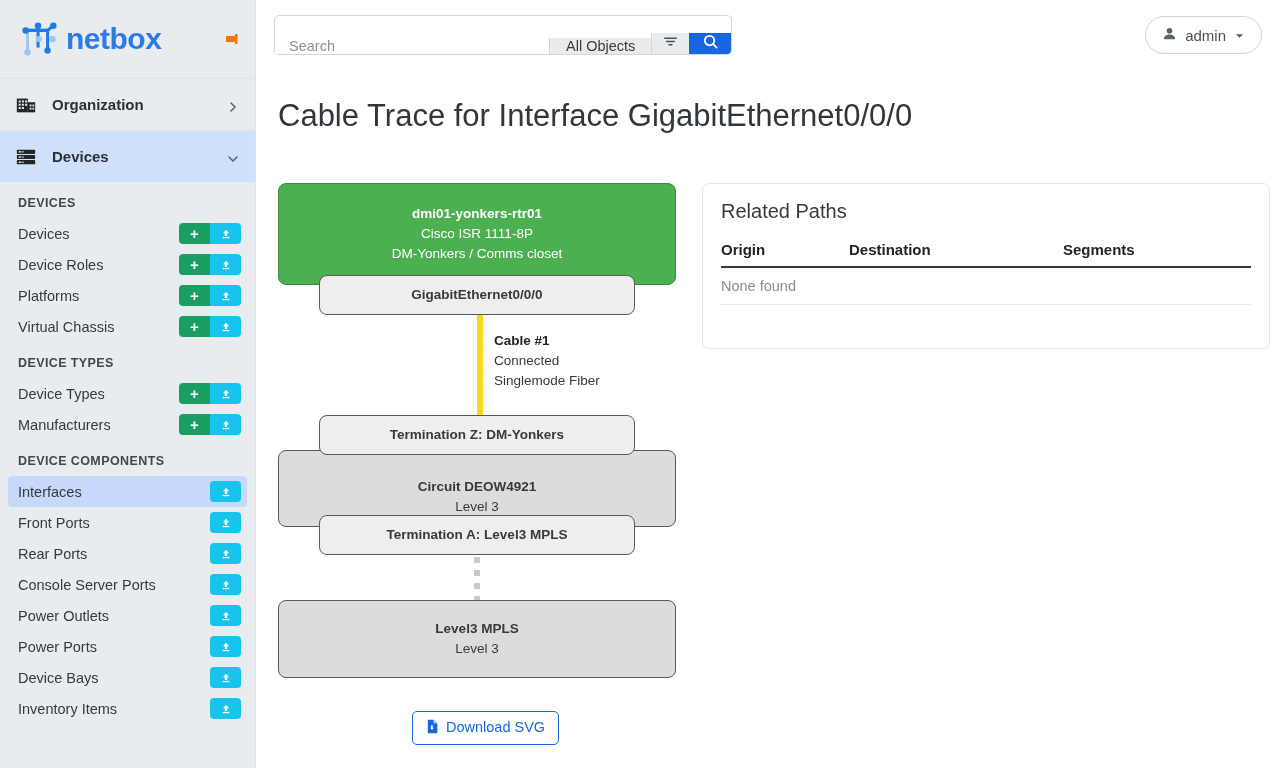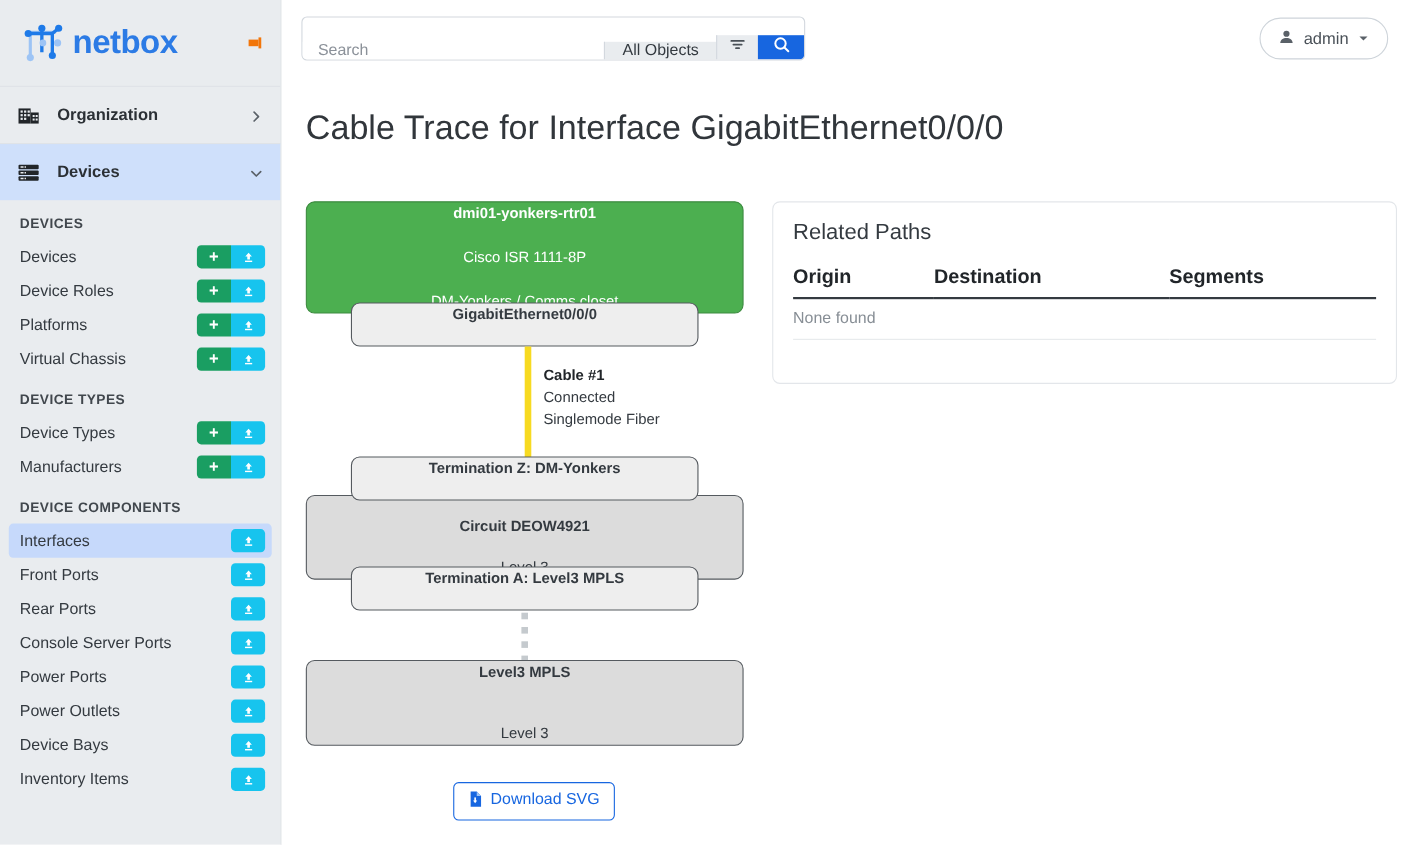--- a/index.html
+++ b/index.html
@@ -103,21 +103,21 @@
 
   .content { display: flex; padding: 28px 22px 0 22px; gap: 26px; }
 
   
   .trace-col { width: 398px; flex: 0 0 398px; position: relative; }
   .trace-stage { position: relative; width: 398px; height: 510px; }
 
   .node {
     position: absolute; border-radius: 8px;
     border: 1px solid #555a5f;
-    display: flex; flex-direction: column; align-items: center; justify-content: space-between;
+    display: flex; flex-direction: column; align-items: center; justify-content: center;
     text-align: center;
   }
   .node .t1 { font-size: 13.5px; font-weight: 700; line-height: 20px; }
   .node .t2 { font-size: 13.5px; font-weight: 400; line-height: 20px; }
 
   .node.device { background: #4caf50; border-color: #3d8b40; color: #ffffff; }
   .node.term   { background: #eeeeee; color: #343a40; }
   .node.circuit{ background: #dcdcdc; color: #343a40; }
   .node.pnet   { background: #dcdcdc; color: #343a40; }
 
@@ -141,21 +141,21 @@
 
   
   .card {
     width: 568px; flex: 0 0 568px; height: 166px;
     border: 1px solid #e3e6ea; border-radius: 7px; background: #ffffff;
     padding: 16px 18px;
   }
   .card-title { font-size: 20px; color: #343a40; font-weight: 400; padding-bottom: 16px; }
   table.rp { width: 100%; border-collapse: collapse; }
   table.rp th {
-    text-align: left; font-size: 18px; font-weight: 700; color: #212529;
+    text-align: left; font-size: 15px; font-weight: 700; color: #212529;
     padding: 2px 0 8px 0; border-bottom: 2px solid #343a40;
   }
   table.rp td {
     font-size: 14.5px; color: #878e95; padding: 10px 0;
     border-bottom: 1px solid #e6e9ec;
   }
   .col-o { width: 128px; } .col-d { width: 214px; }
 </style>
 </head>
 <body>
@@ -358,32 +358,32 @@
           <span class="btn-pair">
             <span class="mini-btn imp solo">
               <svg viewBox="0 0 14 14" width="12" height="12">
                 <path d="M7 2 L10.5 6 H8.4 V9.2 H5.6 V6 H3.5 Z" fill="#ffffff"></path>
                 <rect x="3.2" y="10.4" width="7.6" height="1.5" fill="#ffffff"></rect>
               </svg>
             </span>
           </span>
         </div>
         <div class="nav-item">
+          <span class="n-label">Power Outlets</span>
+          <span class="btn-pair">
+            <span class="mini-btn imp solo">
+              <svg viewBox="0 0 14 14" width="12" height="12">
+                <path d="M7 2 L10.5 6 H8.4 V9.2 H5.6 V6 H3.5 Z" fill="#ffffff"></path>
+                <rect x="3.2" y="10.4" width="7.6" height="1.5" fill="#ffffff"></rect>
+              </svg>
+            </span>
+          </span>
+        </div>
+        <div class="nav-item">
           <span class="n-label">Power Ports</span>
-          <span class="btn-pair">
-            <span class="mini-btn imp solo">
-              <svg viewBox="0 0 14 14" width="12" height="12">
-                <path d="M7 2 L10.5 6 H8.4 V9.2 H5.6 V6 H3.5 Z" fill="#ffffff"></path>
-                <rect x="3.2" y="10.4" width="7.6" height="1.5" fill="#ffffff"></rect>
-              </svg>
-            </span>
-          </span>
-        </div>
-        <div class="nav-item">
-          <span class="n-label">Power Outlets</span>
           <span class="btn-pair">
             <span class="mini-btn imp solo">
               <svg viewBox="0 0 14 14" width="12" height="12">
                 <path d="M7 2 L10.5 6 H8.4 V9.2 H5.6 V6 H3.5 Z" fill="#ffffff"></path>
                 <rect x="3.2" y="10.4" width="7.6" height="1.5" fill="#ffffff"></rect>
               </svg>
             </span>
           </span>
         </div>
         <div class="nav-item">

